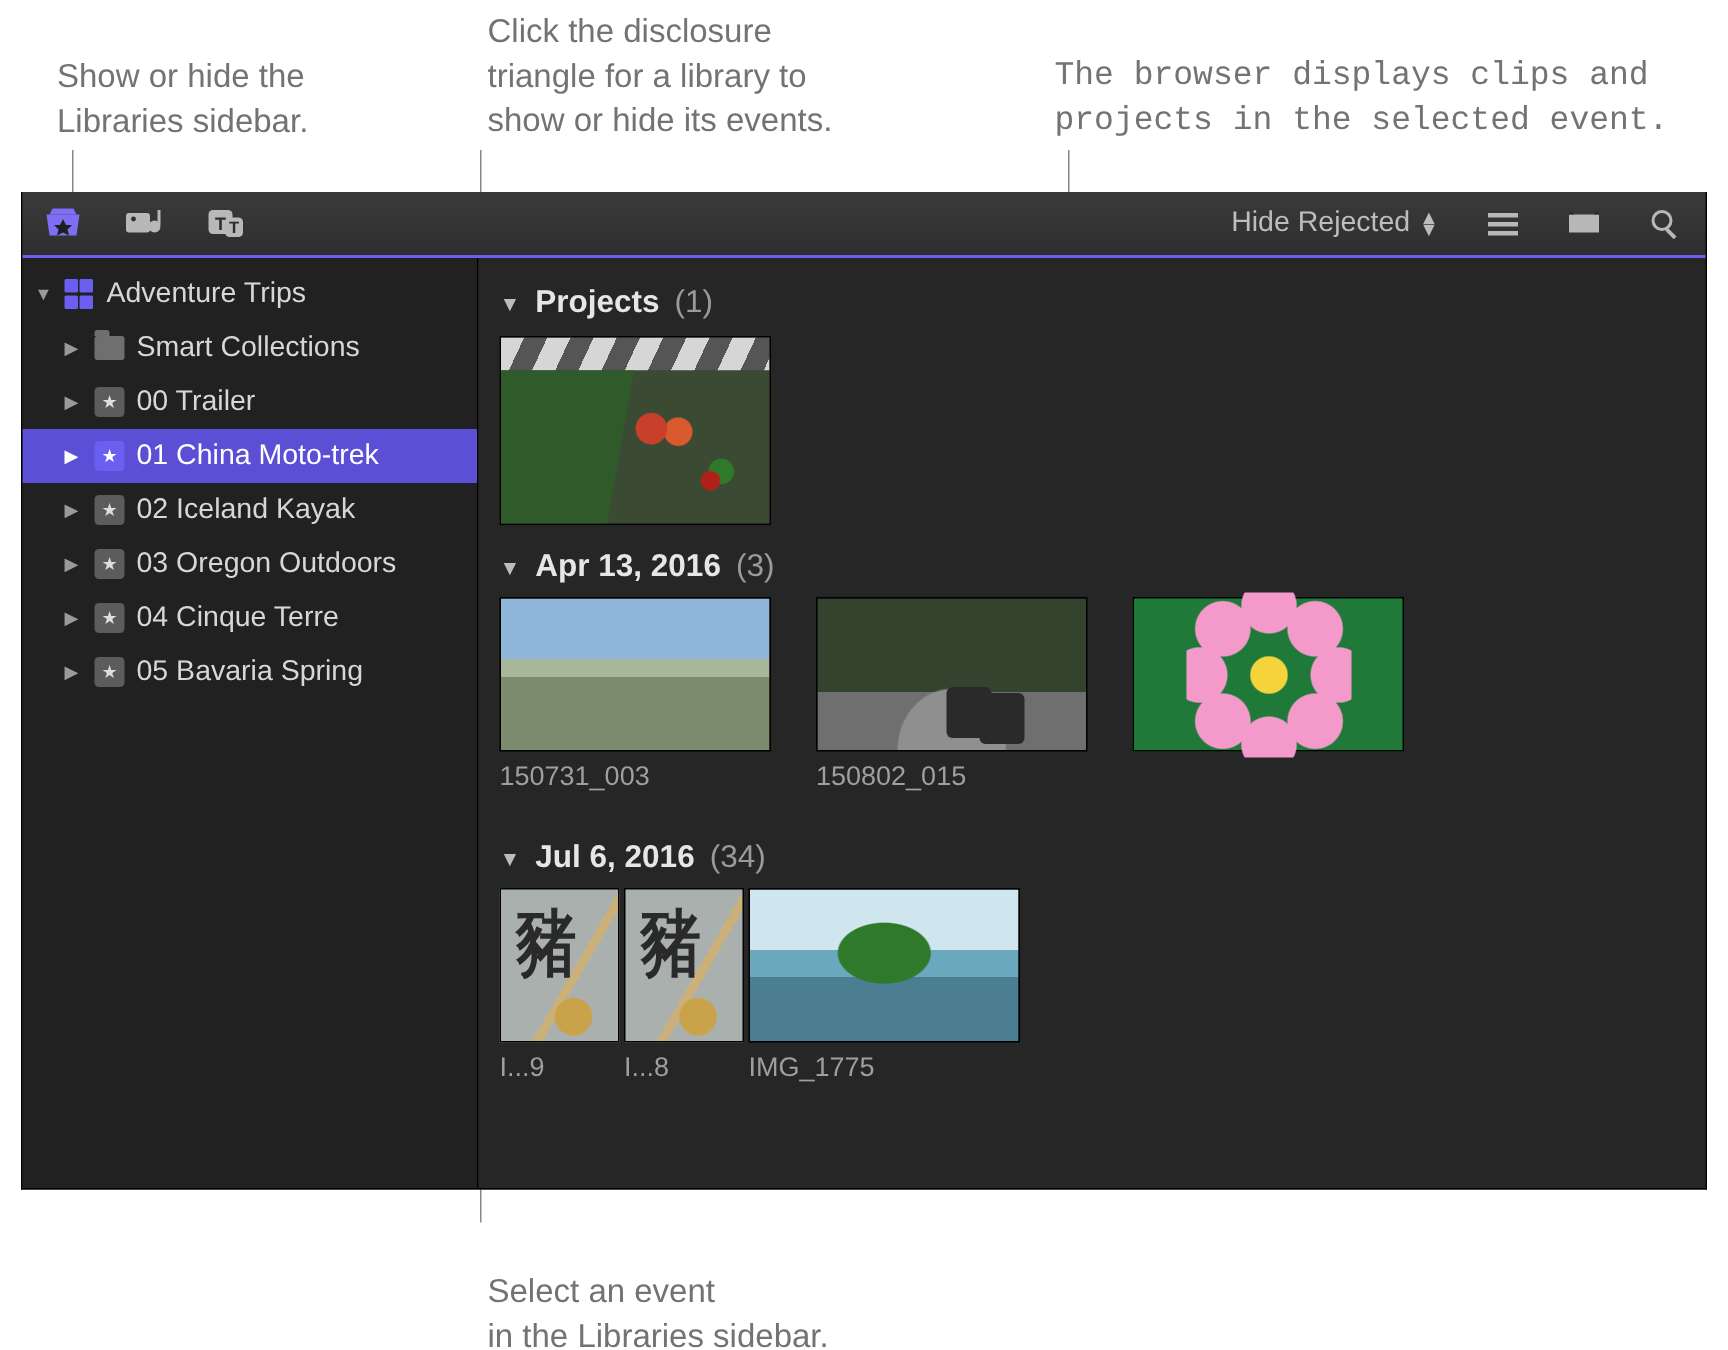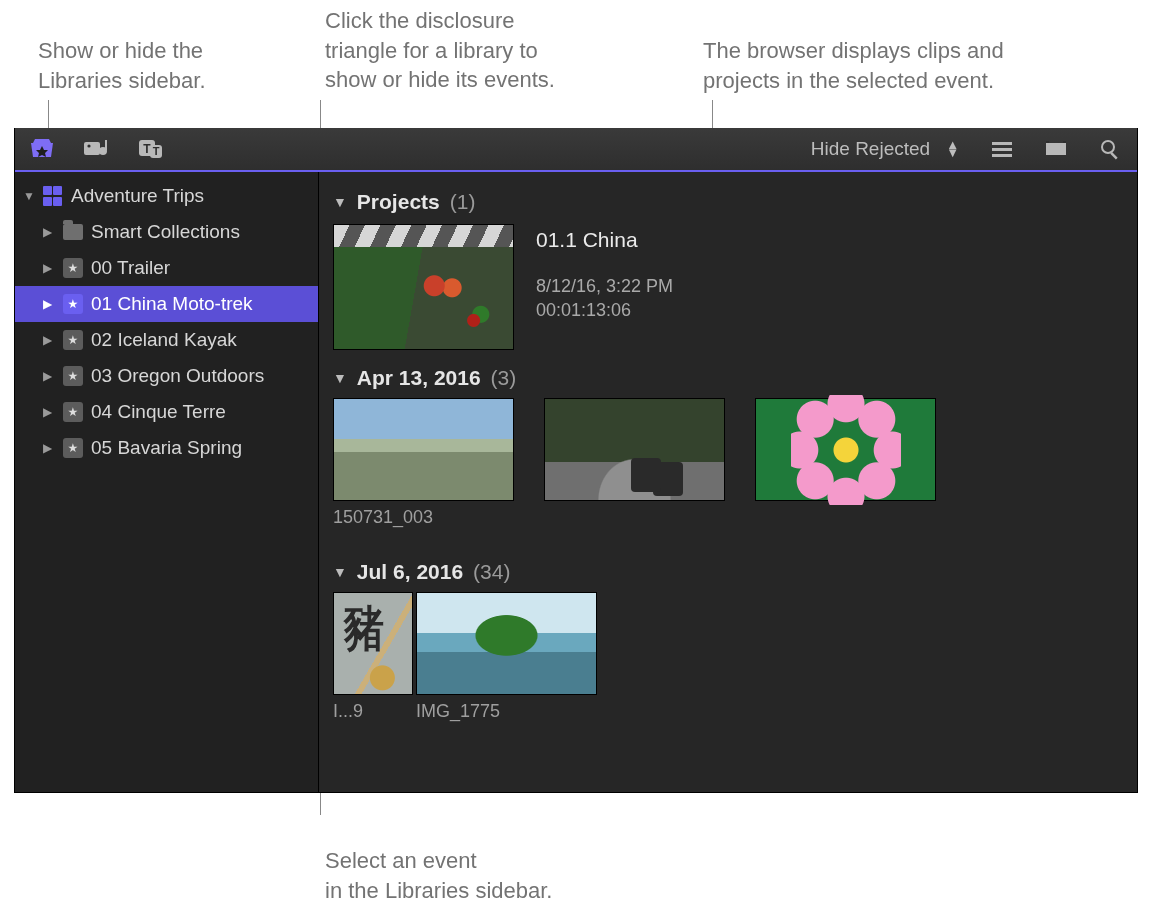--- a/index.html
+++ b/index.html
@@ -46,21 +46,21 @@
     padding: 0 12px;
     gap: 24px;
     color: #ccc;
     position: relative;
   }
   .toolbar .spacer { flex: 1; }
   .toolbar .icon-btn { width: 30px; height: 30px; display:flex; align-items:center; justify-content:center; cursor:pointer;}
   .toolbar svg { fill: #b8b8b8; }
   .toolbar .active svg { fill: #7e6df5; }
   .hide-rejected {
-    display:flex; align-items:center; gap:16px;
+    display:flex; align-items:center; gap:6px;
     color:#bdbdbd; font-size:19px; cursor:pointer;
     padding: 0 4px;
   }
   .hide-rejected .sort-arrows { font-size:13px; line-height:8px; color:#bdbdbd;}
   .content {
     flex:1; display:flex; min-height:0;
   }
   .sidebar {
     width: 304px;
     background:#212121;
@@ -226,21 +226,21 @@
   .twin-icons svg { fill:#b8b8b8; }
 </style>
 </head>
 <body>
 
 <div class="callout" style="left:38px; top:36px; white-space:pre-line;">Show or hide the
 Libraries sidebar.</div>
 <div class="callout" style="left:325px; top:6px; white-space:pre-line;">Click the disclosure
 triangle for a library to
 show or hide its events.</div>
-<div class="callout" style="left:703px; top:36px; white-space:pre-line;">The browser displays clips and
+<div class="callout" style="left:703px; top:36px; white-space:pre-line;font-family:Liberation Mono, monospace;">The browser displays clips and
 projects in the selected event.</div>
 <div class="callout" style="left:325px; top:816px; white-space:pre-line;margin-top:30px;">Select an event
 in the Libraries sidebar.</div>
 
 <div class="leader leader-v" style="left:48px; top:100px; height:34px;"></div>
 <div class="leader leader-v" style="left:320px; top:100px; height:222px;"></div>
 <div class="leader leader-h" style="left:236px; top:322px; width:84px;"></div>
 <div class="leader leader-v" style="left:712px; top:100px; height:80px;"></div>
 <div class="leader leader-v" style="left:320px; top:793px; height:22px;"></div>
 <div class="leader leader-h" style="left:236px; top:194px; width:84px;"></div>
@@ -352,55 +352,55 @@
       <div class="section-hdr">
         <span class="tri">▼</span>
         <span>Projects</span>
         <span class="count">(1)</span>
       </div>
       <div class="proj-row">
         <div class="proj-thumb">
           <div class="clap"></div>
           <div class="veg"></div>
         </div>
-        <div class="proj-meta">
-          <div class="title">01.1 China</div>
-          <div class="line">8/12/16, 3:22 PM</div>
-          <div class="line">00:01:13:06</div>
-        </div>
       </div>
 
       <div id="groups">
           <div class="section-hdr">
             <span class="tri">▼</span>
             <span>Apr 13, 2016</span>
             <span class="count">(3)</span>
           </div>
           <div class="clip-grid">
             <div class="clip ">
               <div class="thumb wall"></div>
               <div class="label">150731_003</div>
             </div>
             <div class="clip ">
               <div class="thumb road"></div>
+              <div class="label">150802_015</div>
             </div>
             <div class="clip ">
               <div class="thumb flower"></div>
             </div>
           </div>
           <div class="section-hdr">
             <span class="tri">▼</span>
             <span>Jul 6, 2016</span>
             <span class="count">(34)</span>
           </div>
           <div class="grid-row2">
             <div class="clip small">
               <div class="thumb callig"></div>
               <div class="label">I...9</div>
             </div>
+            <div class="clip small">
+              <div class="thumb callig"></div>
+              <div class="label">I...8</div>
+            </div>
             <div class="clip med">
               <div class="thumb lake"></div>
               <div class="label">IMG_1775</div>
             </div>
           </div>
         </div>
     </div>
   </div>
 </div>
 

